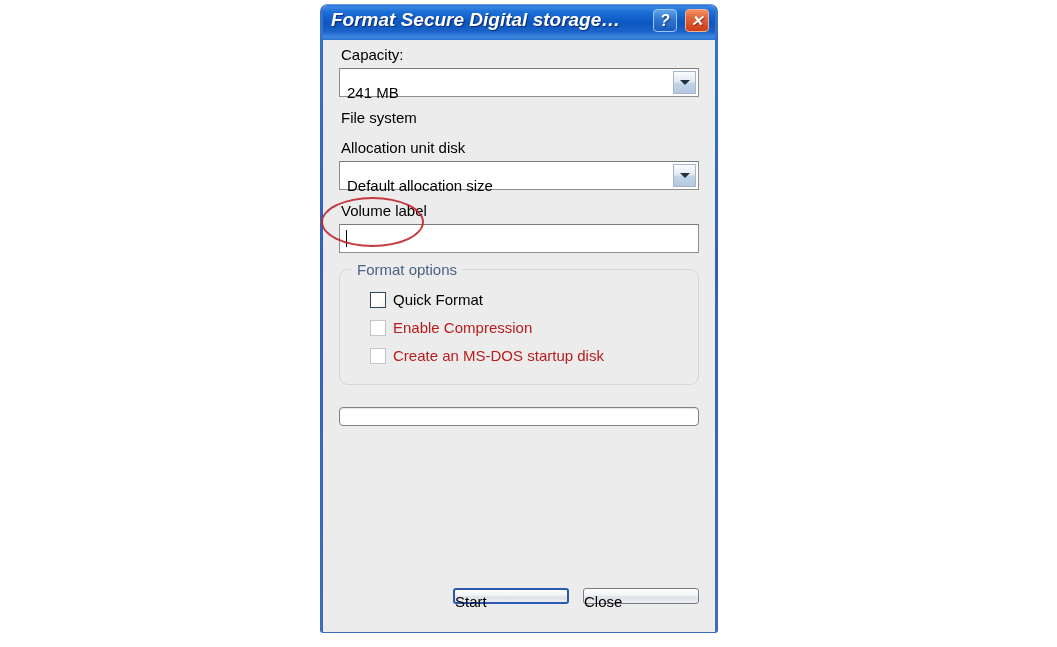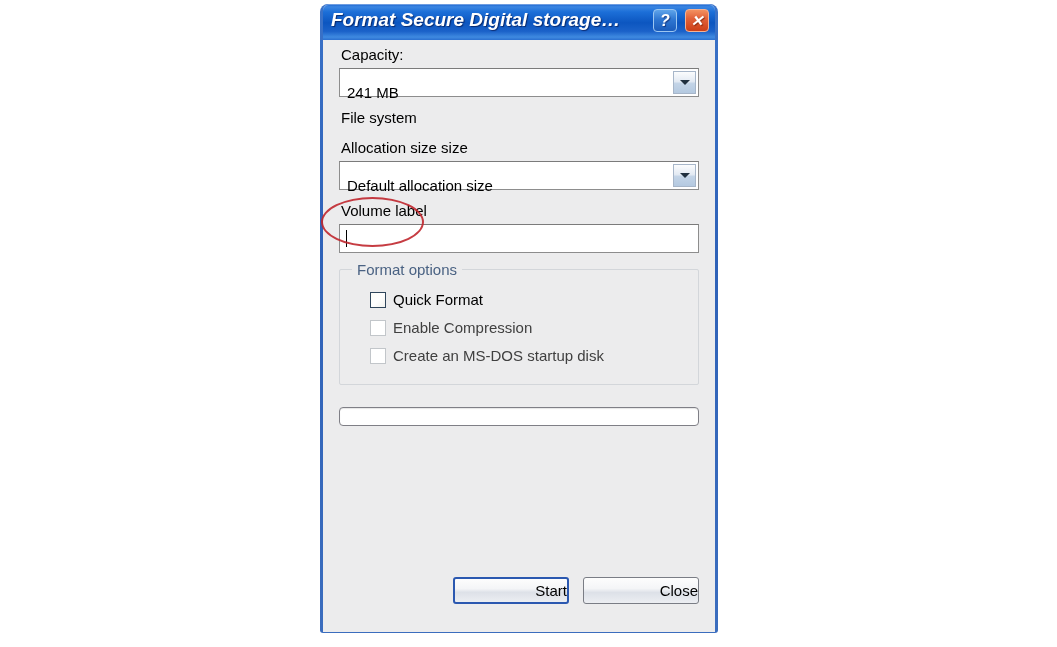--- a/index.html
+++ b/index.html
@@ -164,21 +164,21 @@
     display: inline-block;
     width: 1px;
     height: 17px;
     background: #000;
   }
 
   
   #format-options {
     position: relative;
     border: 1px solid #d3d6da;
-    border-radius: 2px;
+    border-radius: 9px;
     margin-top: 16px;
     padding: 16px 12px 12px 12px;
     height: 116px;
     box-sizing: border-box;
   }
   #format-options-legend {
     position: absolute;
     top: -9px;
     left: 12px;
     background: #ececed;
@@ -204,21 +204,21 @@
   }
   .cbox.disabled {
     border-color: #c2c6ca;
     background: #ffffff;
   }
   .checkrow .cblabel {
     font-size: 15px;
     color: #000000;
     line-height: 18px;
   }
-  .checkrow.disabled .cblabel { color: #404040; }
+  .checkrow.disabled .cblabel { color: #b91c1c; }
 
   
   #progressbar {
     margin-top: 22px;
     height: 19px;
     background: #ffffff;
     border: 1px solid #7f7f86;
     border-radius: 4px;
     box-sizing: border-box;
     box-shadow: inset 0 1px 1px rgba(0,0,0,0.10);
@@ -227,28 +227,28 @@
   
   #button-row {
     position: absolute;
     right: 16px;
     bottom: 28px;
     display: flex;
     gap: 14px;
   }
   .btn {
     width: 116px;
-    height: 27px;
+    height: 16px;
     font-size: 15px;
     color: #000;
     background: linear-gradient(to bottom, #fdfdfd 0%, #f4f5f7 42%, #dde1e8 58%, #eceef2 100%);
     border: 1px solid #7a7d85;
     border-radius: 3px;
     box-sizing: border-box;
-    text-align: right;
+    text-align: left;
     line-height: 25px;
     cursor: default;
     user-select: none;
   }
   .btn.default {
     border: 2px solid #2b58b0;
     line-height: 23px;
   }
 
   
@@ -289,21 +289,21 @@
           <span class="chev"></span>
         </span>
       </div>
     </div>
 
     <div class="field-block">
       <div class="field-label">File system</div>
     </div>
 
     <div class="field-block">
-      <div class="field-label">Allocation size size</div>
+      <div class="field-label">Allocation unit disk</div>
       <div class="combo">
         <span class="combo-value">Default allocation size</span>
         <span class="combo-arrow">
           <span class="chev"></span>
         </span>
       </div>
     </div>
 
     <div class="field-block">
       <div class="field-label">Volume label</div>

